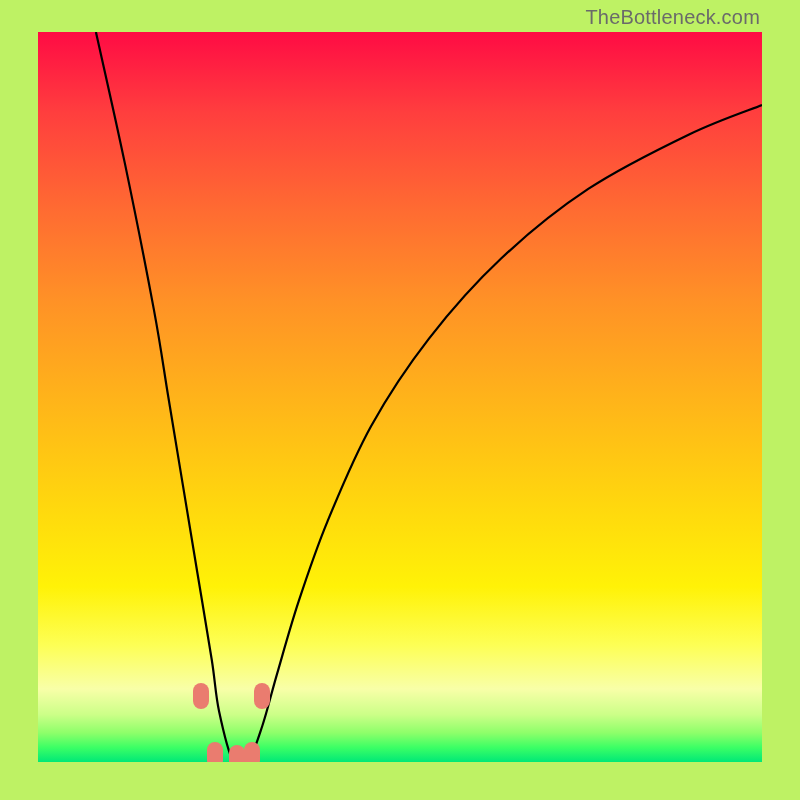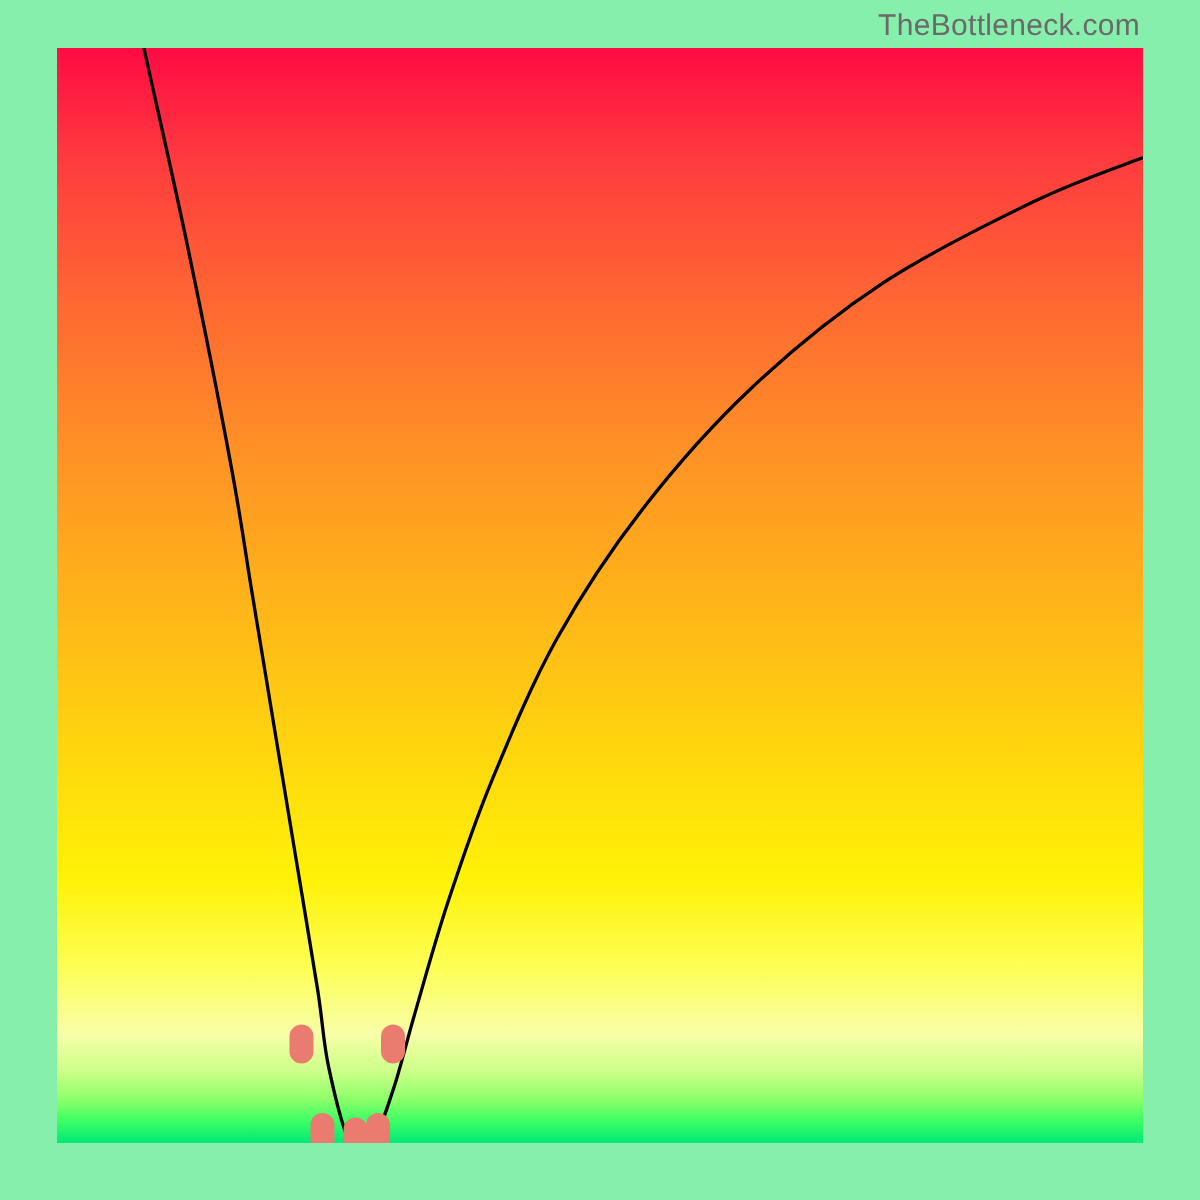--- a/index.html
+++ b/index.html
@@ -8,21 +8,21 @@
     width: 800px;
     height: 800px;
     overflow: hidden;
     background: #000;
     font-family: Arial, Helvetica, sans-serif;
   }
   .frame {
     position: absolute;
     left: 0; top: 0;
     width: 800px; height: 800px;
-    background: #86efac;
+    background: #bef264;
   }
   .plot {
     position: absolute;
     left: 38px;
     top: 32px;
     width: 724px;
     height: 730px;
     overflow: hidden;
   }
   .gradient {

